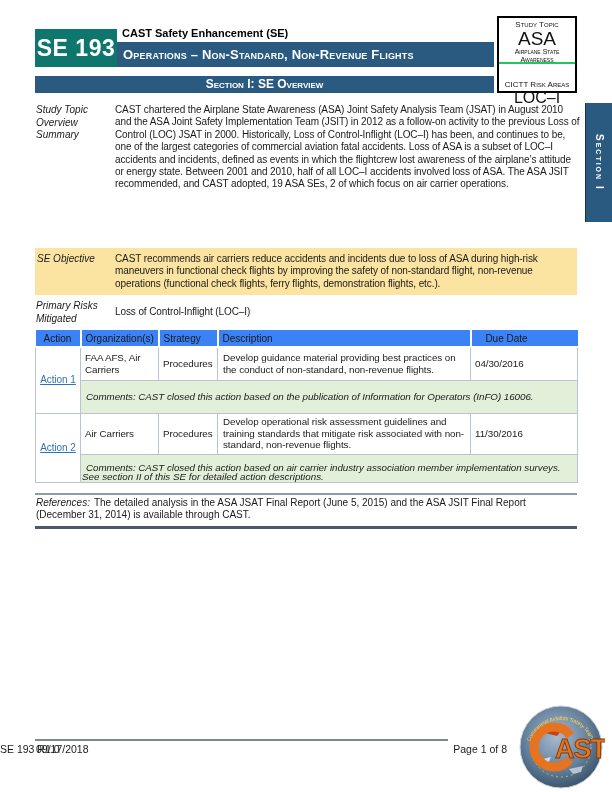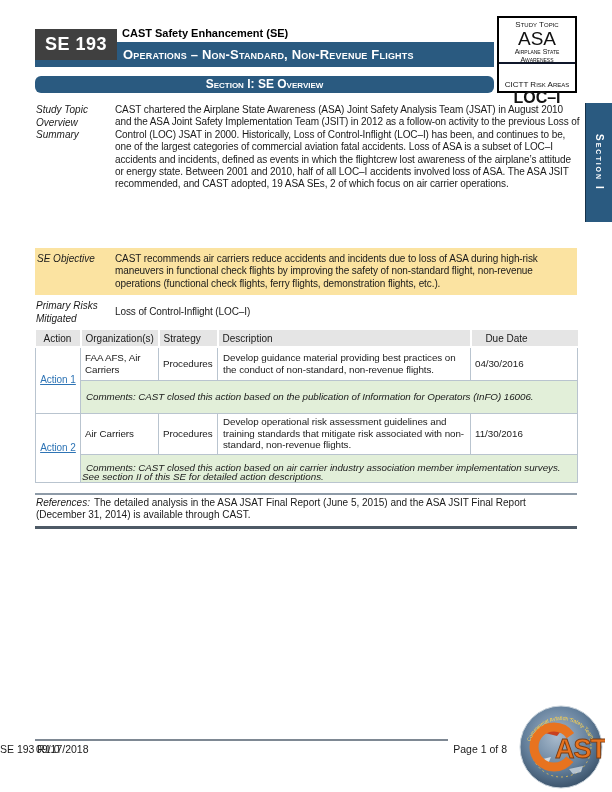--- a/index.html
+++ b/index.html
@@ -7,56 +7,56 @@
   .page {
     position:relative; width:612px; height:792px; margin:0 auto;
     background:#ffffff; overflow:hidden;
     font-family:"Liberation Sans", sans-serif; color:#1a1a1a;
   }
   
   .cast-label { position:absolute; left:122px; top:27px; font-size:11px; font-weight:bold; color:#000; }
   .title-bar  { position:absolute; left:35px; top:42px; width:459px; height:25px; background:#2a5a80; }
   .title-text { padding-left:88px; line-height:25px; color:#fff; font-weight:bold;
                 font-variant:small-caps; font-size:13px; white-space:nowrap; letter-spacing:0.2px; }
-  .se-box { position:absolute; left:35px; top:29px; width:82px; height:31px; background:#404040;
+  .se-box { position:absolute; left:35px; top:29px; width:82px; height:38px; background:#0f766e;
             display:flex; align-items:center; justify-content:center;
-            color:#fff; font-size:18px; font-weight:bold; letter-spacing:0.5px; }
+            color:#fff; font-size:23px; font-weight:bold; letter-spacing:0.5px; }
   .section-bar { position:absolute; left:35px; top:76px; width:459px; height:17px; background:#2a5a80;
                  color:#fff; text-align:center; font-variant:small-caps; font-weight:bold;
-                 font-size:12px; line-height:17px;border-radius:6px; }
+                 font-size:12px; line-height:17px; }
   
   .topic-box { position:absolute; left:497px; top:16px; width:80px; height:77px;
                border:2px solid #000; background:#fff; text-align:center; }
-  .topic-top { height:46px; border-bottom:2px solid #0f172a; padding-top:2px; }
+  .topic-top { height:46px; border-bottom:2px solid #22c55e; padding-top:2px; }
   .tt-label  { font-size:8px; font-variant:small-caps; line-height:9px; color:#111; }
   .tt-code   { font-size:19px; line-height:19px; color:#111; }
   .tt-name   { font-size:7px; font-variant:small-caps; line-height:7.5px; color:#111; }
   .topic-bottom { padding-top:16px; }
   .tb-label  { font-size:8px; font-variant:small-caps; line-height:10px; color:#111; }
-  .tb-code   { font-size:16px; line-height:16px; color:#111;font-weight:bold; }
+  .tb-code   { font-size:16px; line-height:16px; color:#111; }
   
   .side-tab { position:absolute; left:585px; top:103px; width:27px; height:119px; background:#2a5a80;
               display:flex; align-items:center; justify-content:center; border-left:1px solid #16324a; }
   .side-tab span { writing-mode:vertical-rl; color:#fff; font-variant:small-caps; font-weight:bold;
                    font-size:10px; letter-spacing:2px; }
   
   .lbl { font-style:italic; font-size:10px; line-height:12.5px; }
   .body-text { font-size:10px; line-height:12.4px; letter-spacing:-0.1px; }
   #summary-label { position:absolute; left:36px; top:104px; width:64px; }
   #summary-p1 { position:absolute; left:115px; top:104px; width:465px; }
   #summary-p2 { position:absolute; left:115px; top:217px; width:465px; }
   #objective-row { position:absolute; left:35px; top:248px; width:542px; height:47px; background:#fbe3a1; }
   #objective-label { position:absolute; left:2px; top:5px; width:70px; }
   #objective-text { position:absolute; left:80px; top:5px; width:458px; }
   #risks-label { position:absolute; left:36px; top:300px; width:72px; }
   #risks-text { position:absolute; left:115px; top:306px; width:465px; }
   
   .table-wrap { position:absolute; left:35px; top:330px; width:542px; }
   table { width:542px; border-collapse:collapse; table-layout:fixed; }
-  thead th { background:#e5e5e5; height:17px; font-weight:normal; font-size:10px;
+  thead th { background:#3b82f6; height:17px; font-weight:normal; font-size:10px;
              text-align:left; padding:0 4px; border-left:2px solid #fff; border-bottom:2px solid #fff; }
   thead th.c-action { border-left:none; text-align:center; }
   thead th.c-due { text-align:center; padding-right:40px; }
   tbody td { border:1px solid #b9c4cf; vertical-align:middle; padding:2px 4px;
              font-size:9.8px; line-height:11.6px; letter-spacing:-0.05px; }
   td.action-cell { text-align:center; }
   .action-link { color:#2e74b5; text-decoration:underline; font-size:10px; cursor:pointer; }
   td.desc-cell { padding:2px 5px; }
   td.due-cell { text-align:center; padding-right:60px; }
   tr.comments-row td { background:#e2efd9; font-style:italic; padding:2px 5px; }

